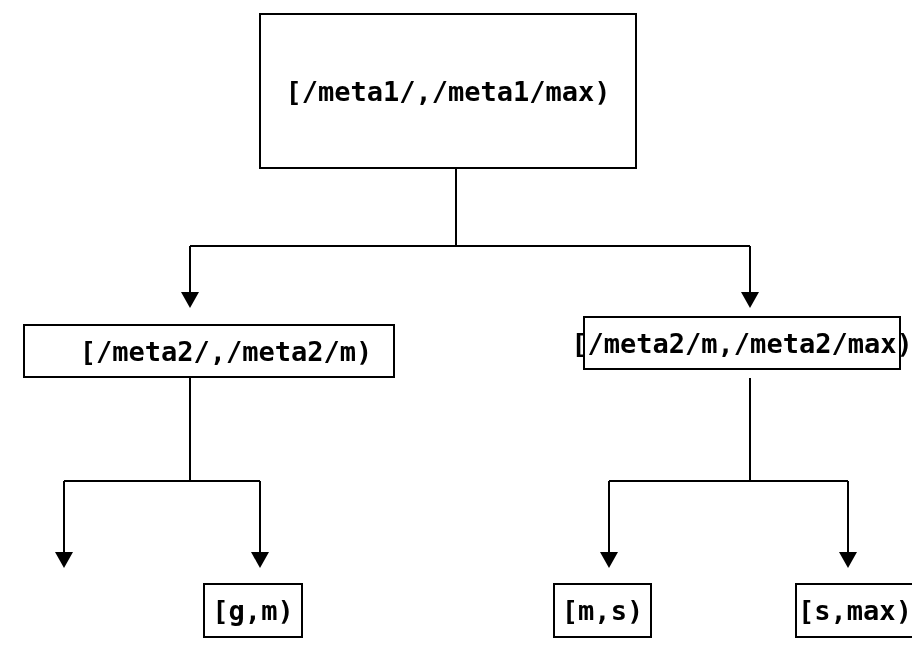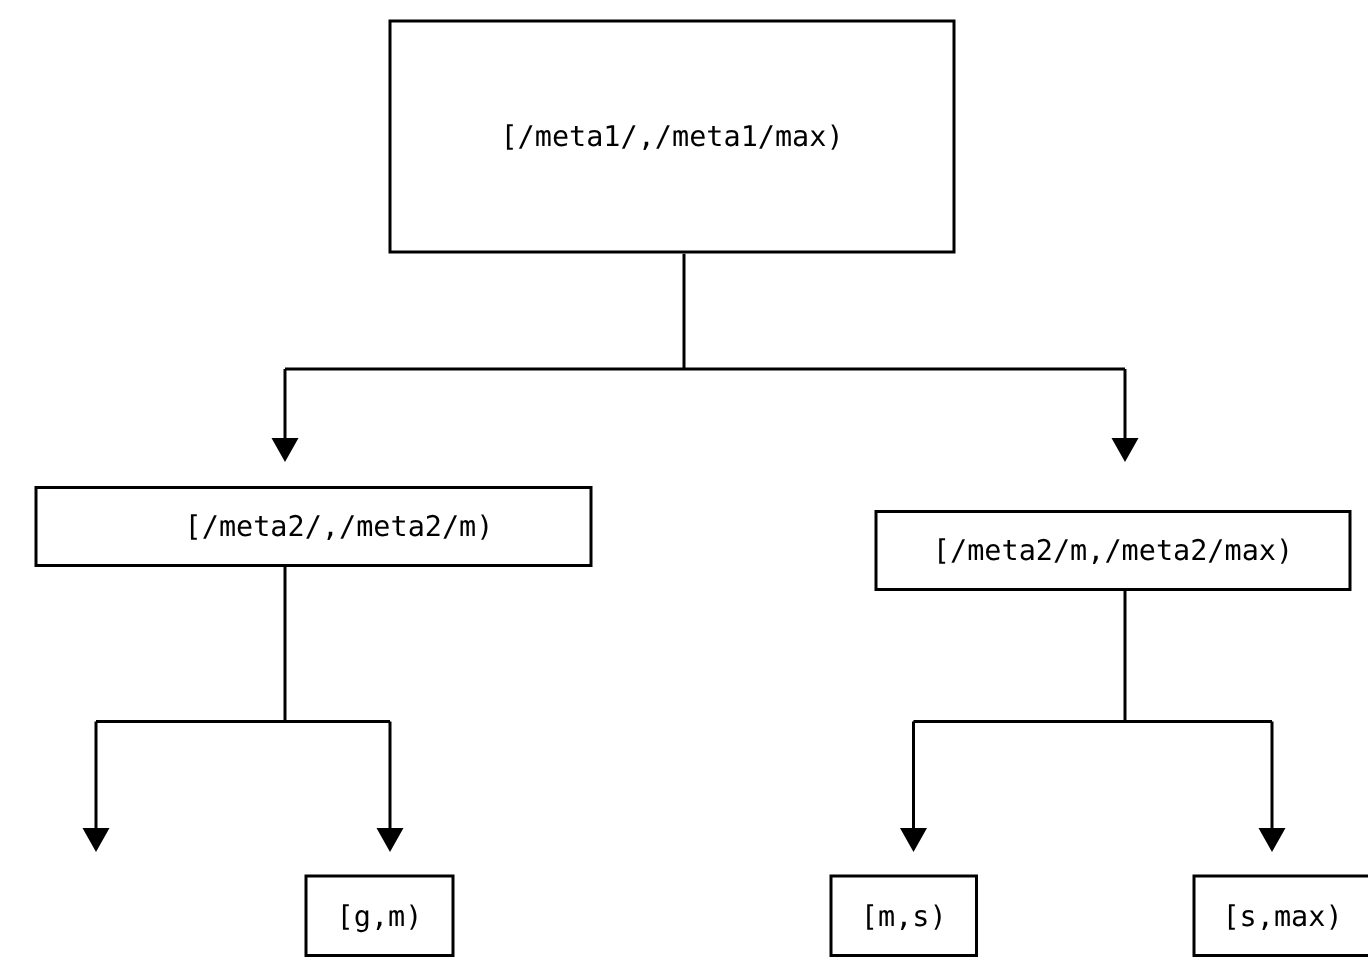--- a/index.html
+++ b/index.html
@@ -20,27 +20,27 @@
     display: block;
   }
   .node {
     position: absolute;
     display: flex;
     align-items: center;
     justify-content: center;
     border: 2px solid var(--line, #000000);
     background: var(--node-fill, #ffffff);
     color: var(--line, #000000);
-    font-weight: normal;
-    font-size: 19px;
+    font-weight: bold;
+    font-size: 27px;
     white-space: nowrap;
   }
   .node-root      { left: 259px; top: 13px;  width: 378px; height: 156px; }
   .node-meta2-low { left: 23px;  top: 324px; width: 372px; height: 54px; padding-left: 34px;  }
-  .node-meta2-high{ left: 583px; top: 340px; width: 318px; height: 54px;  }
+  .node-meta2-high{ left: 583px; top: 316px; width: 318px; height: 54px;  }
   .node-leaf-ag   { left: 8px;   top: 583px; width: 99px;  height: 55px;  }
   .node-leaf-gm   { left: 203px; top: 583px; width: 100px; height: 55px;  }
   .node-leaf-ms   { left: 553px; top: 583px; width: 99px;  height: 55px;  }
   .node-leaf-smax { left: 775px; top: 583px; width: 120px; height: 55px; margin-left: 20px;  }
   .edge { stroke: var(--line, #000000); stroke-width: 2; fill: none; }
   .arrowhead { fill: var(--line, #000000); stroke: none; }
 </style>
 </head>
 <body>
 

